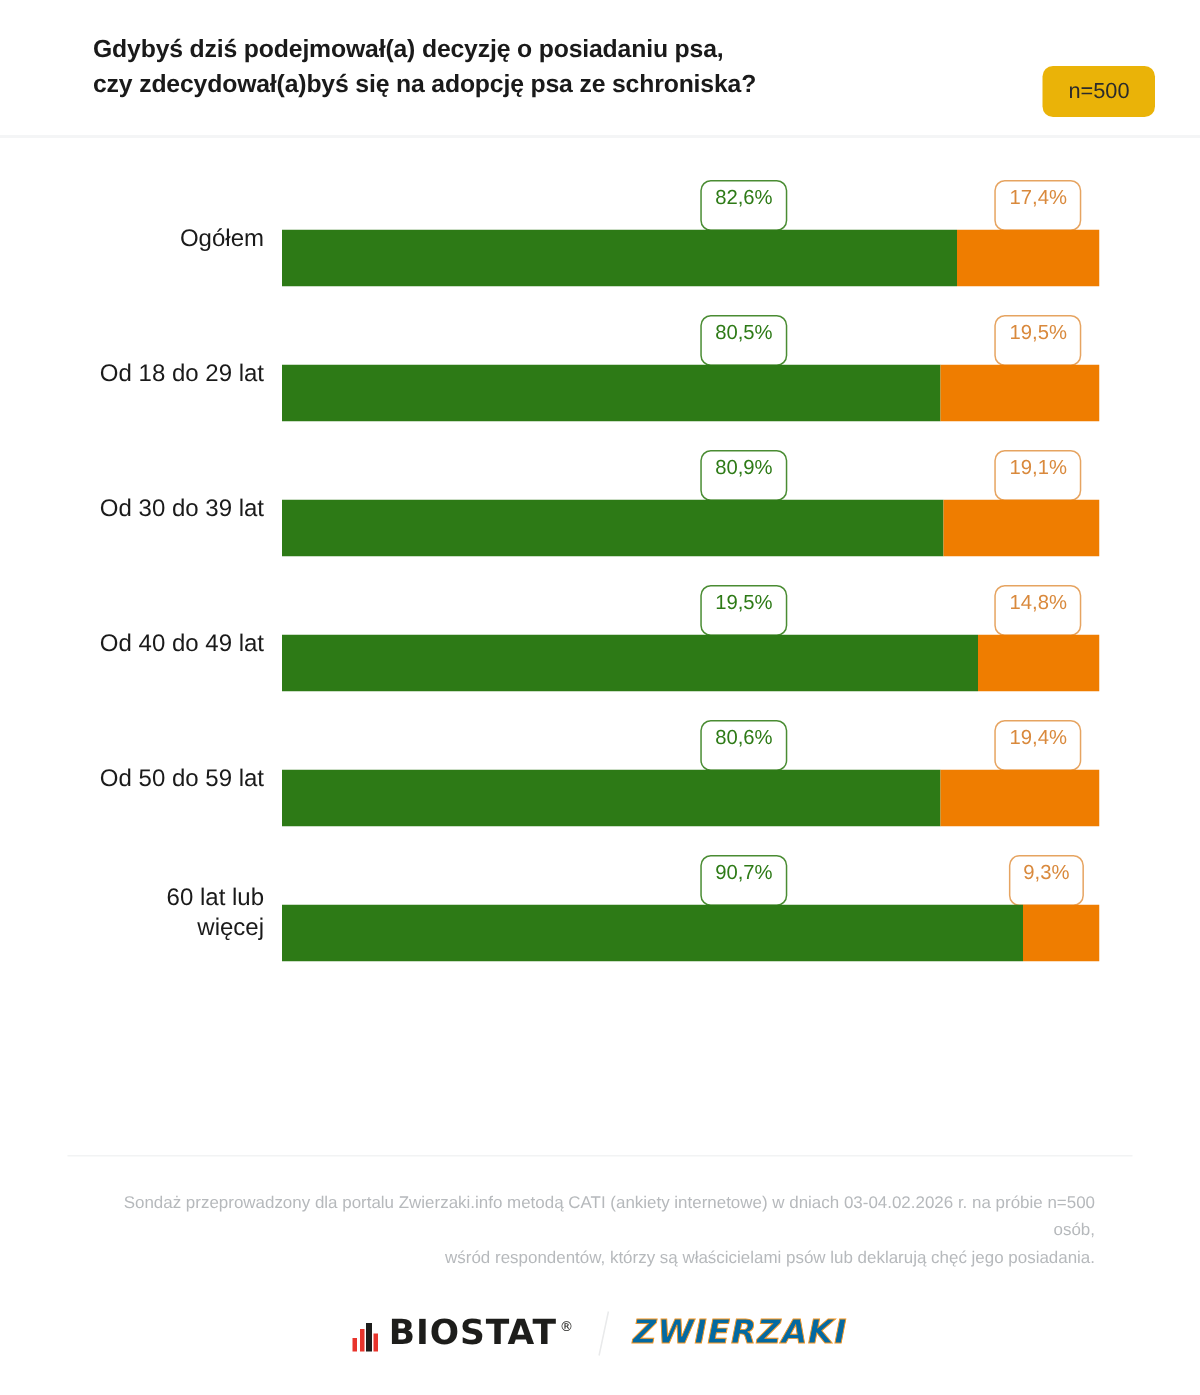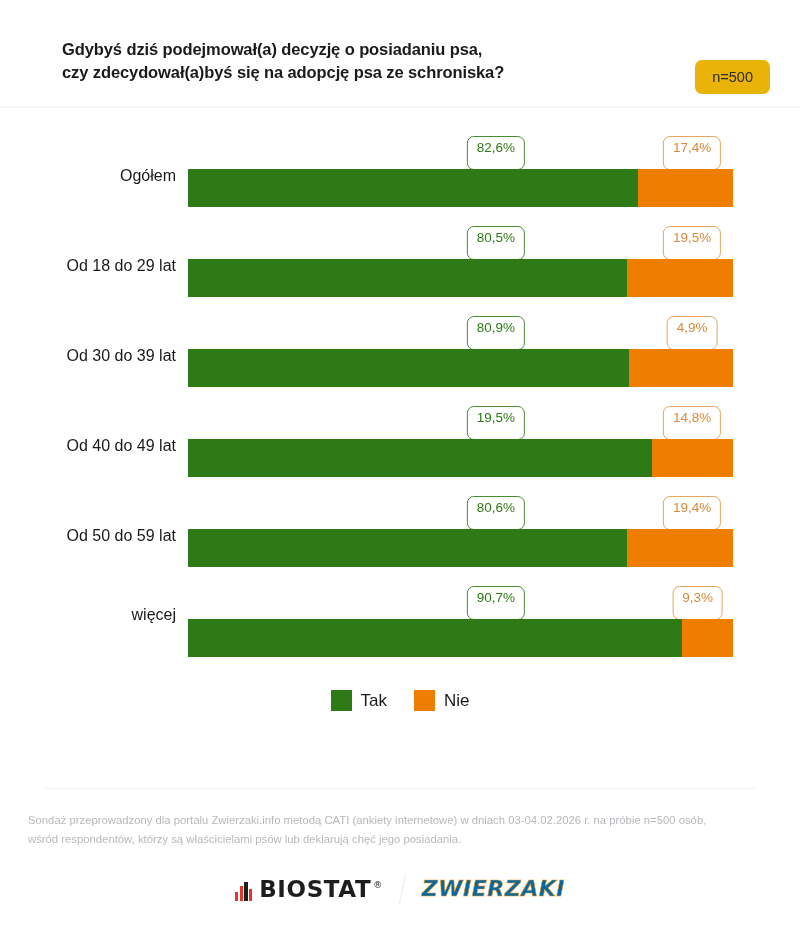--- a/index.html
+++ b/index.html
@@ -18,21 +18,20 @@
 
   
   .header {
     position: relative;
     padding: 22px 30px 14px 62px;
     background: #ffffff;
     display: flex;
     align-items: flex-start;
     justify-content: space-between;
     box-sizing: border-box;
-    margin-top: 16px;
   }
   .header::after {
     content: "";
     position: absolute;
     left: 0;
     right: 0;
     bottom: 0;
     height: 2px;
     background: #f4f5f6;
   }
@@ -162,25 +161,25 @@
     position: absolute;
     left: 0; right: 0;
     bottom: 0;
   }
   .footer-divider {
     height: 1px;
     background: #f2f3f4;
     margin: 0 45px;
   }
   .footnote {
-    text-align: left;
+    text-align: right;
     font-size: 11.3px;
     color: #b6b9bc;
     line-height: 1.62;
-    padding: 22px 70px 0 28px;
+    padding: 22px 70px 0 70px;
   }
   .logos {
     display: flex;
     align-items: center;
     justify-content: center;
     gap: 0;
     padding: 26px 0 26px 0;
   }
   .logo-biostat {
     display: flex;
@@ -280,21 +279,21 @@
     </div>
   </div>
 
   <div class="row">
     <div class="row-inner">
       <div class="bar-label">
         <span>Od 30 do 39 lat</span>
       </div>
       <div class="badges">
         <span class="badge green" style="left:56.5%">80,9%</span>
-        <span class="badge orange" style="left:92.5%">4,9%</span>
+        <span class="badge orange" style="left:92.5%">19,1%</span>
       </div>
       <div class="bar-track">
         <div class="seg-yes" style="width:80.9%"></div>
         <div class="seg-no" style="width:19.1%"></div>
       </div>
     </div>
   </div>
 
   <div class="row">
     <div class="row-inner">
@@ -324,43 +323,34 @@
       <div class="bar-track">
         <div class="seg-yes" style="width:80.6%"></div>
         <div class="seg-no" style="width:19.4%"></div>
       </div>
     </div>
   </div>
 
   <div class="row">
     <div class="row-inner">
       <div class="bar-label two-line">
+        <div>60 lat lub</div>
         <div>więcej</div>
       </div>
       <div class="badges">
         <span class="badge green" style="left:56.5%">90,7%</span>
         <span class="badge orange" style="left:93.5%">9,3%</span>
       </div>
       <div class="bar-track">
         <div class="seg-yes" style="width:90.7%"></div>
         <div class="seg-no" style="width:9.3%"></div>
       </div>
     </div>
   </div>
 
-  <div class="legend">
-    <div class="legend-item">
-      <span class="swatch green"></span>
-      <span class="legend-label">Tak</span>
-    </div>
-    <div class="legend-item">
-      <span class="swatch orange"></span>
-      <span class="legend-label">Nie</span>
-    </div>
-  </div>
 </div>
 
 <div class="footer">
   <div class="footer-divider"></div>
   <div class="footnote">
     <div>Sondaż przeprowadzony dla portalu Zwierzaki.info metodą CATI (ankiety internetowe) w dniach 03-04.02.2026 r. na próbie n=500 osób,</div>
     <div>wśród respondentów, którzy są właścicielami psów lub deklarują chęć jego posiadania.</div>
   </div>
   <div class="logos">
     <div class="logo-biostat">

